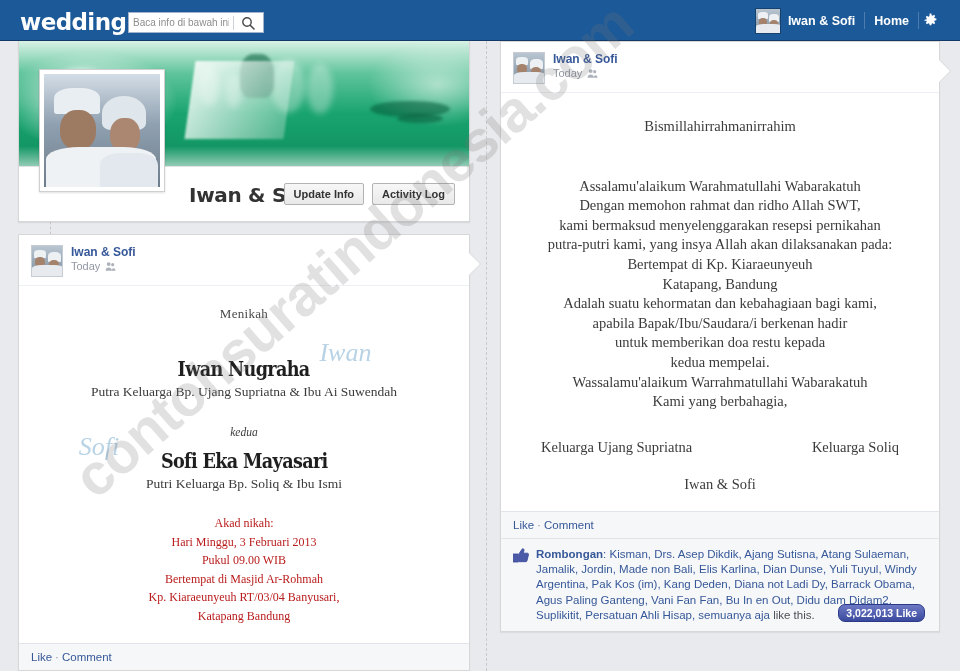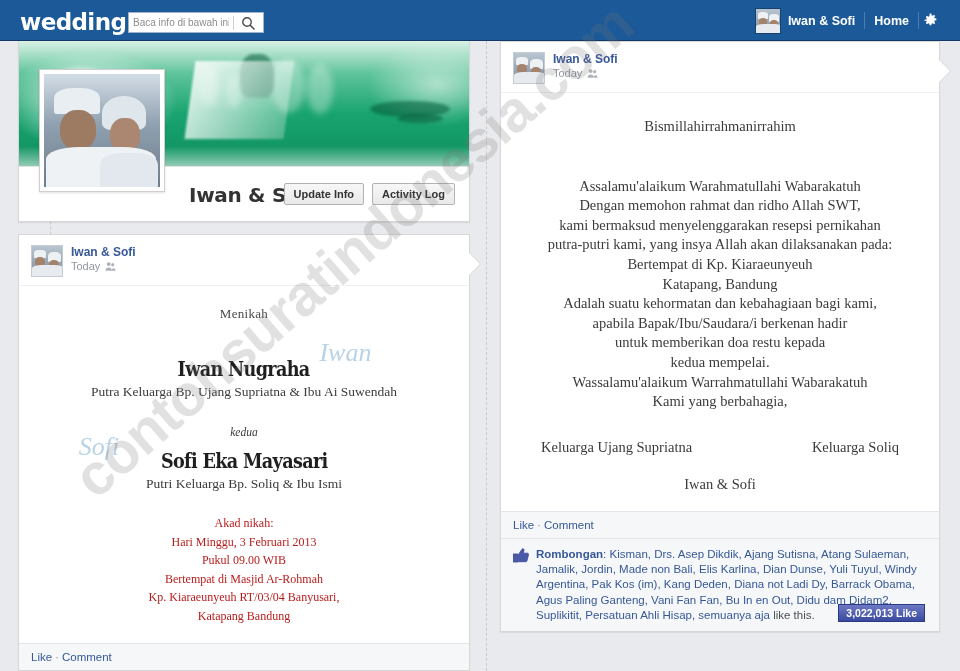--- a/index.html
+++ b/index.html
@@ -277,21 +277,21 @@
   .likes-text {
     font-size: 11.5px; line-height: 15.2px; color: #4b4f56;
   }
   .likes-text .n { color: #365899; font-weight: bold; }
   .likes-text .names { color: #365899; }
   .like-badge {
     display: inline-block;
     background: linear-gradient(180deg,#6d79c4,#3b4a9e);
     border: 1px solid #2b3a88;
     color: #ffffff; font-size: 10.5px; font-weight: bold;
-    padding: 2px 7px; border-radius: 0;
+    padding: 2px 7px; border-radius: 7px;
     position: absolute; right: 14px; bottom: 9px;
   }
 
   
   .face { position: absolute; inset: 0; }
   .face .cap { position: absolute; background: #eef1f4; border-radius: 40% 40% 10% 10%; }
   .face .skin { position: absolute; background: #a5826c; border-radius: 45%; }
   .face .robe { position: absolute; bottom: 0; background: #e7ebef; border-radius: 30% 30% 0 0; }
   .face .bg { position: absolute; inset: 0; background: linear-gradient(180deg,#b9c6d2,#7e8d9b); }
 </style>

